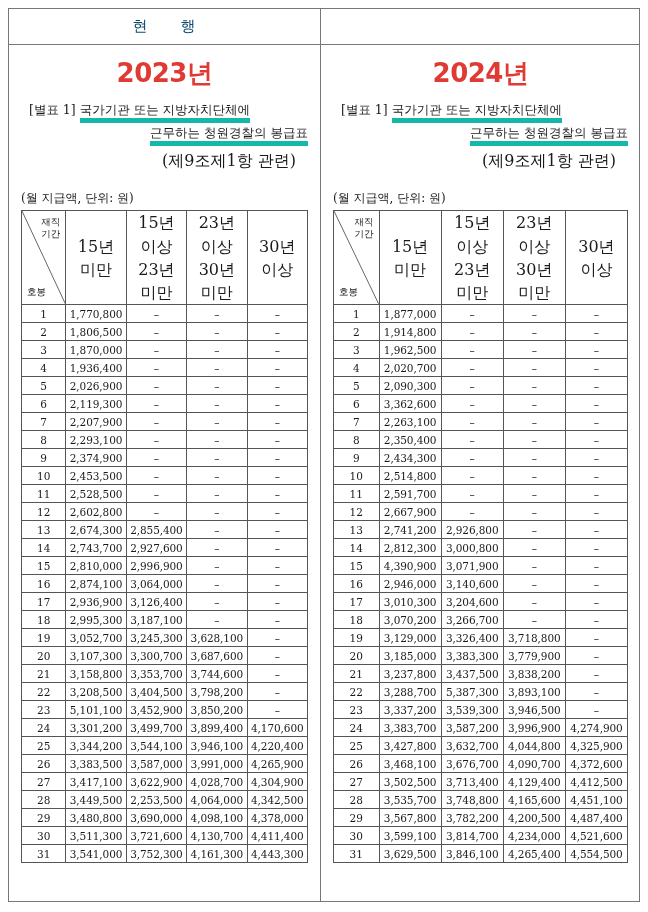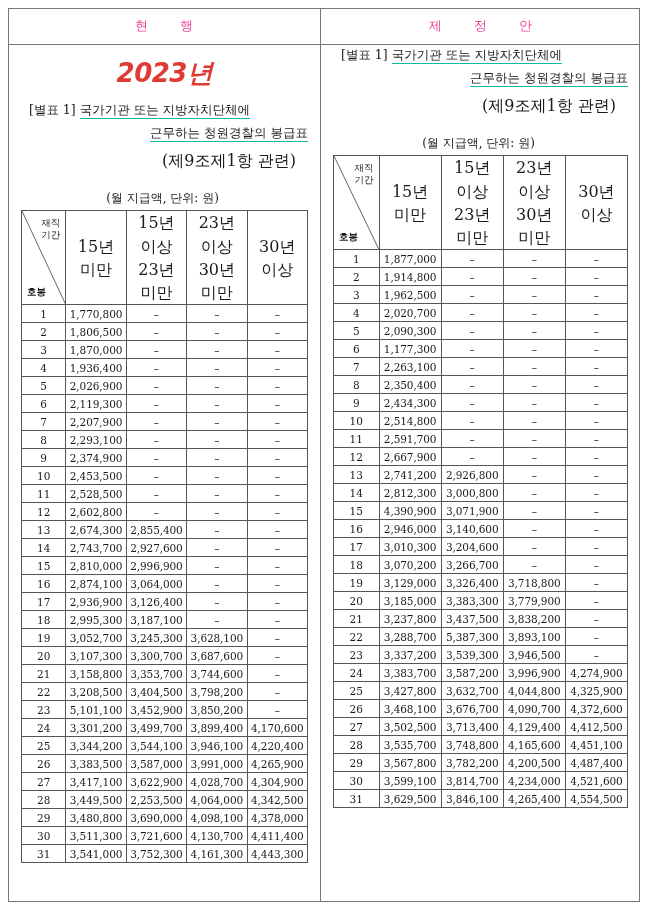--- a/index.html
+++ b/index.html
@@ -53,24 +53,24 @@
     border-left: 1px solid #777;
   }
 
   
   .banner {
     position: absolute;
     top: 8px;
     height: 36px;
     line-height: 36px;
     text-align: center;
-    font-size: 13px;
+    font-size: 15px;
     letter-spacing: 14px;
     text-indent: 14px;
-    color: #ec4899;
+    color: #0c4a6e;
   }
   .banner.left  { left: 8px;   width: 312px; }
   .banner.right { left: 321px; width: 319px; }
 
   
   .panel {
     position: absolute;
     top: 46px;
     box-sizing: border-box;
   }
@@ -82,50 +82,49 @@
   }
 
   .year {
     text-align: center;
     font-family: "DejaVu Sans", "Liberation Sans", sans-serif;
     font-weight: bold;
     font-size: 26px;
     letter-spacing: -0.5px;
     margin-top: 10px;
     margin-bottom: 10px;
-    font-style: italic;
   }
 
   .title-block {
     font-size: 12.5px;
     line-height: 1.45;
   }
   .title-line1 {
     text-align: left;
     padding-left: 8px;
     white-space: nowrap;
   }
   .title-line2 {
     text-align: right;
     padding-left: 14px;
     white-space: nowrap;
     margin-top: 5px;
   }
   .title-underline {
-    border-bottom: 1px solid #14b8a6;
+    border-bottom: 5px solid #14b8a6;
     padding-bottom: 1px;
   }
   .title-ref {
     text-align: right;
     padding-right: 12px;
     font-size: 16px;
     margin-top: 7px;
   }
   .unit-note {
-    text-align: center;
+    text-align: left;
     padding-right: 4px;
     font-size: 12px;
     margin-top: 18px;
     margin-bottom: 3px;
   }
 
   
   table.salary {
     border-collapse: collapse;
     width: 100%;
@@ -159,29 +158,29 @@
     height: 100%;
   }
   th.corner .lbl-period {
     position: absolute;
     top: 6px;
     right: 5px;
     font-size: 9.5px;
     line-height: 1.25;
     text-align: center;
     color: #1a1a1a;
+    font-family: Liberation Serif, serif;
   }
   th.corner .lbl-step {
     position: absolute;
     bottom: 7px;
     left: 5px;
     font-size: 9.5px;
     line-height: 1.2;
     color: #1a1a1a;
-    font-weight: bold;
   }
 
   th.colhead {
     height: 96px;
     font-size: 16px;
     line-height: 1.45;
   }
 
   td.dash { color: #555; }
   td.step { }
@@ -190,21 +189,20 @@
 </head>
 <body>
 
 <div class="page">
 
   <div class="doc-frame"></div>
   <div class="banner-rule"></div>
   <div class="center-divider"></div>
 
   <div class="banner left">현 행</div>
-  <div class="banner right">제 정 안</div>
 
   <div class="panel left">
     <div class="panel-inner">
       <div class="year" style="color: rgb(224, 58, 52);">2023년</div>
       <div class="title-block">
         <div class="title-line1">
           <span>[별표 1]</span>
           <span class="title-underline">국가기관 또는 지방자치단체에</span>
         </div>
         <div class="title-line2">
@@ -458,20 +456,21 @@
               <td class="amount">4,161,300</td>
               <td class="amount">4,443,300</td>
             </tr>
           </tbody>
       </table>
     </div>
   </div>
 
   <div class="panel right">
     <div class="panel-inner">
+      <div class="year" style="color: rgb(224, 58, 52);">2024년</div>
       <div class="title-block">
         <div class="title-line1">
           <span>[별표 1]</span>
           <span class="title-underline">국가기관 또는 지방자치단체에</span>
         </div>
         <div class="title-line2">
           <span class="title-underline">근무하는 청원경찰의 봉급표</span>
         </div>
         <div class="title-ref">(제9조제1항 관련)</div>
       </div>
@@ -534,21 +533,21 @@
             </tr>
             <tr>
               <td class="step">5</td>
               <td class="amount">2,090,300</td>
               <td class="dash">–</td>
               <td class="dash">–</td>
               <td class="dash">–</td>
             </tr>
             <tr>
               <td class="step">6</td>
-              <td class="amount">1,177,300</td>
+              <td class="amount">3,362,600</td>
               <td class="dash">–</td>
               <td class="dash">–</td>
               <td class="dash">–</td>
             </tr>
             <tr>
               <td class="step">7</td>
               <td class="amount">2,263,100</td>
               <td class="dash">–</td>
               <td class="dash">–</td>
               <td class="dash">–</td>

